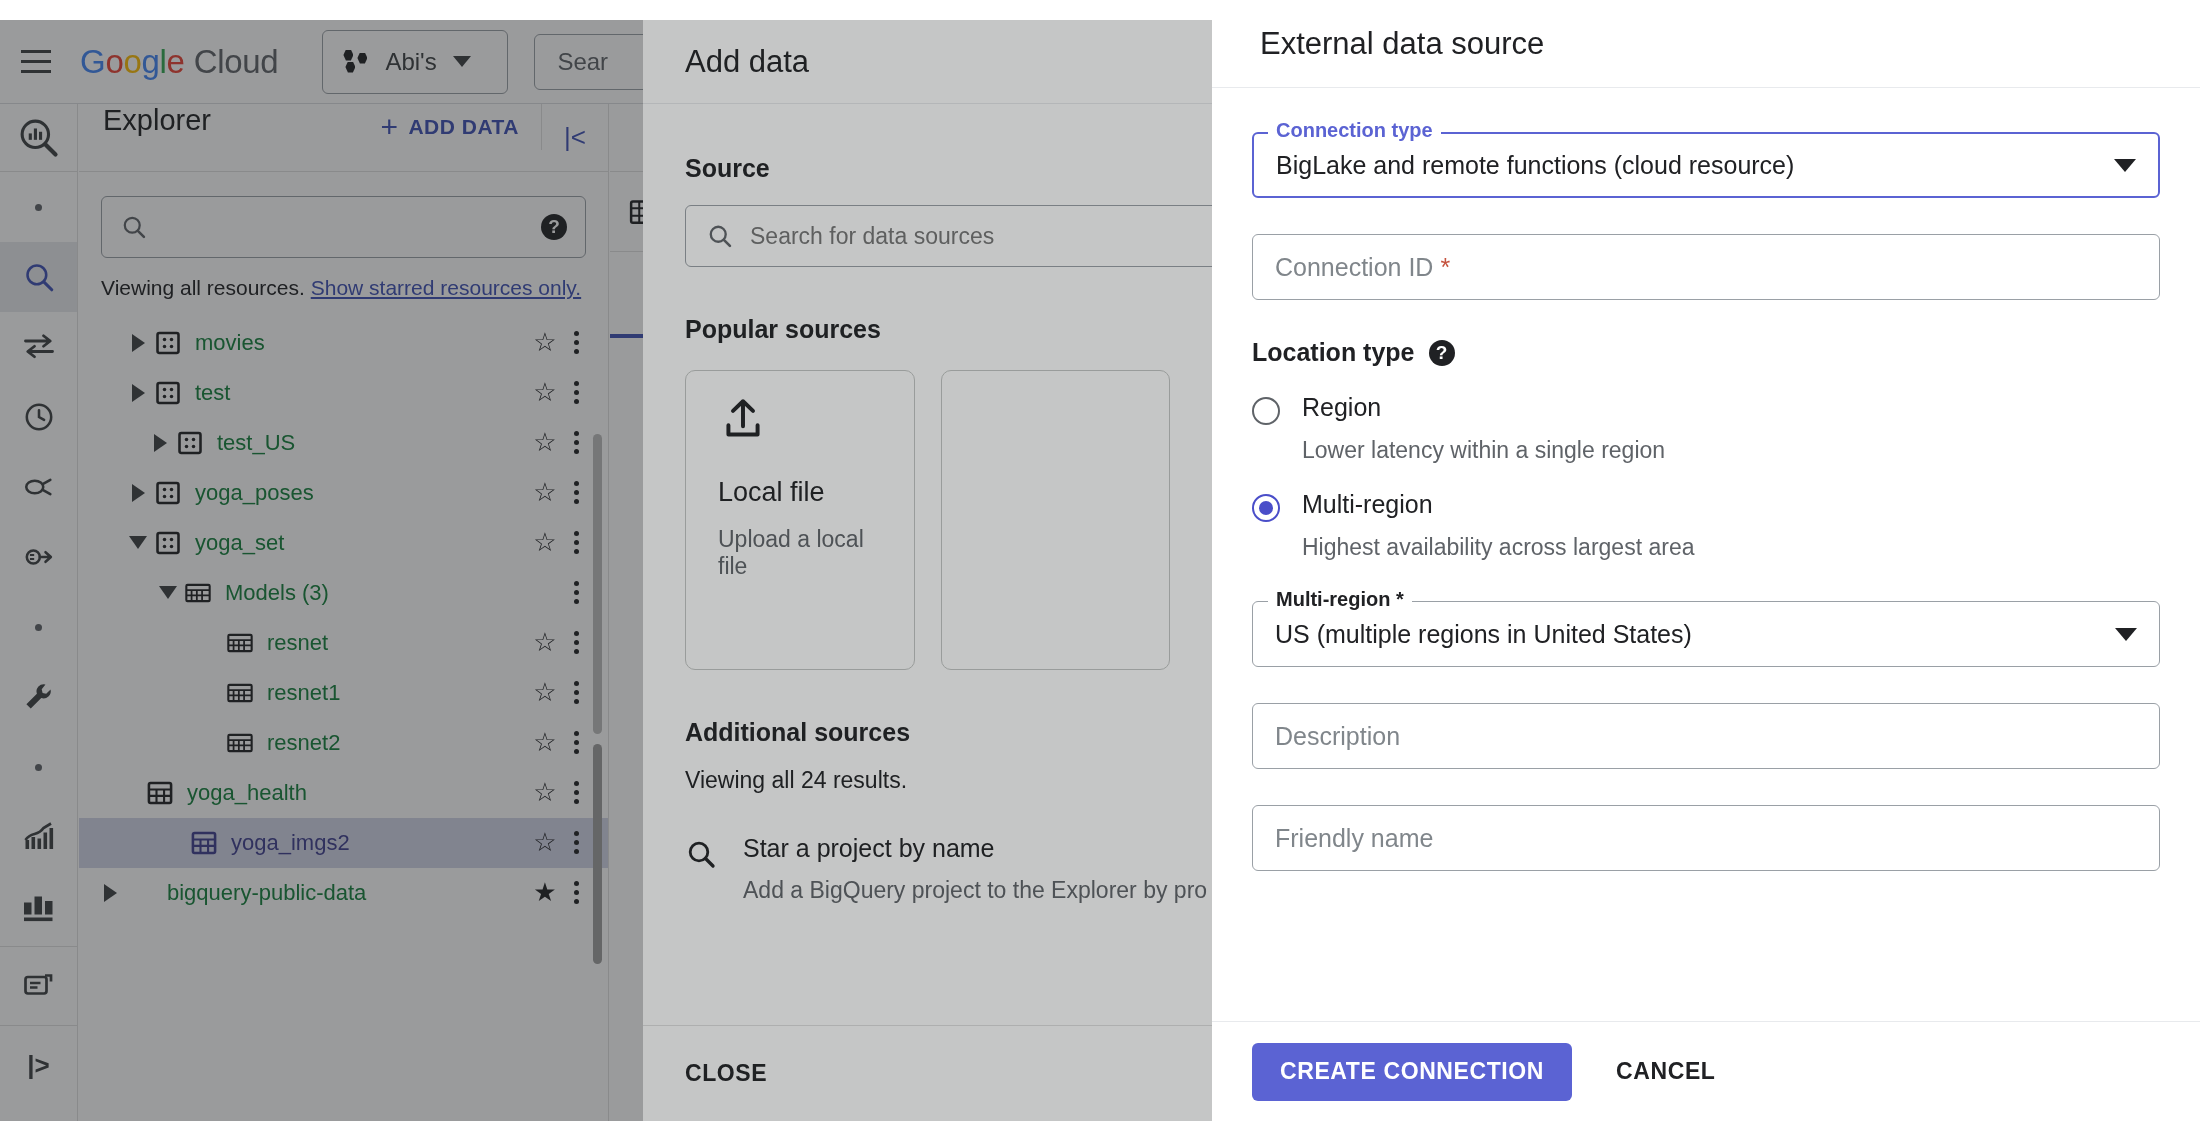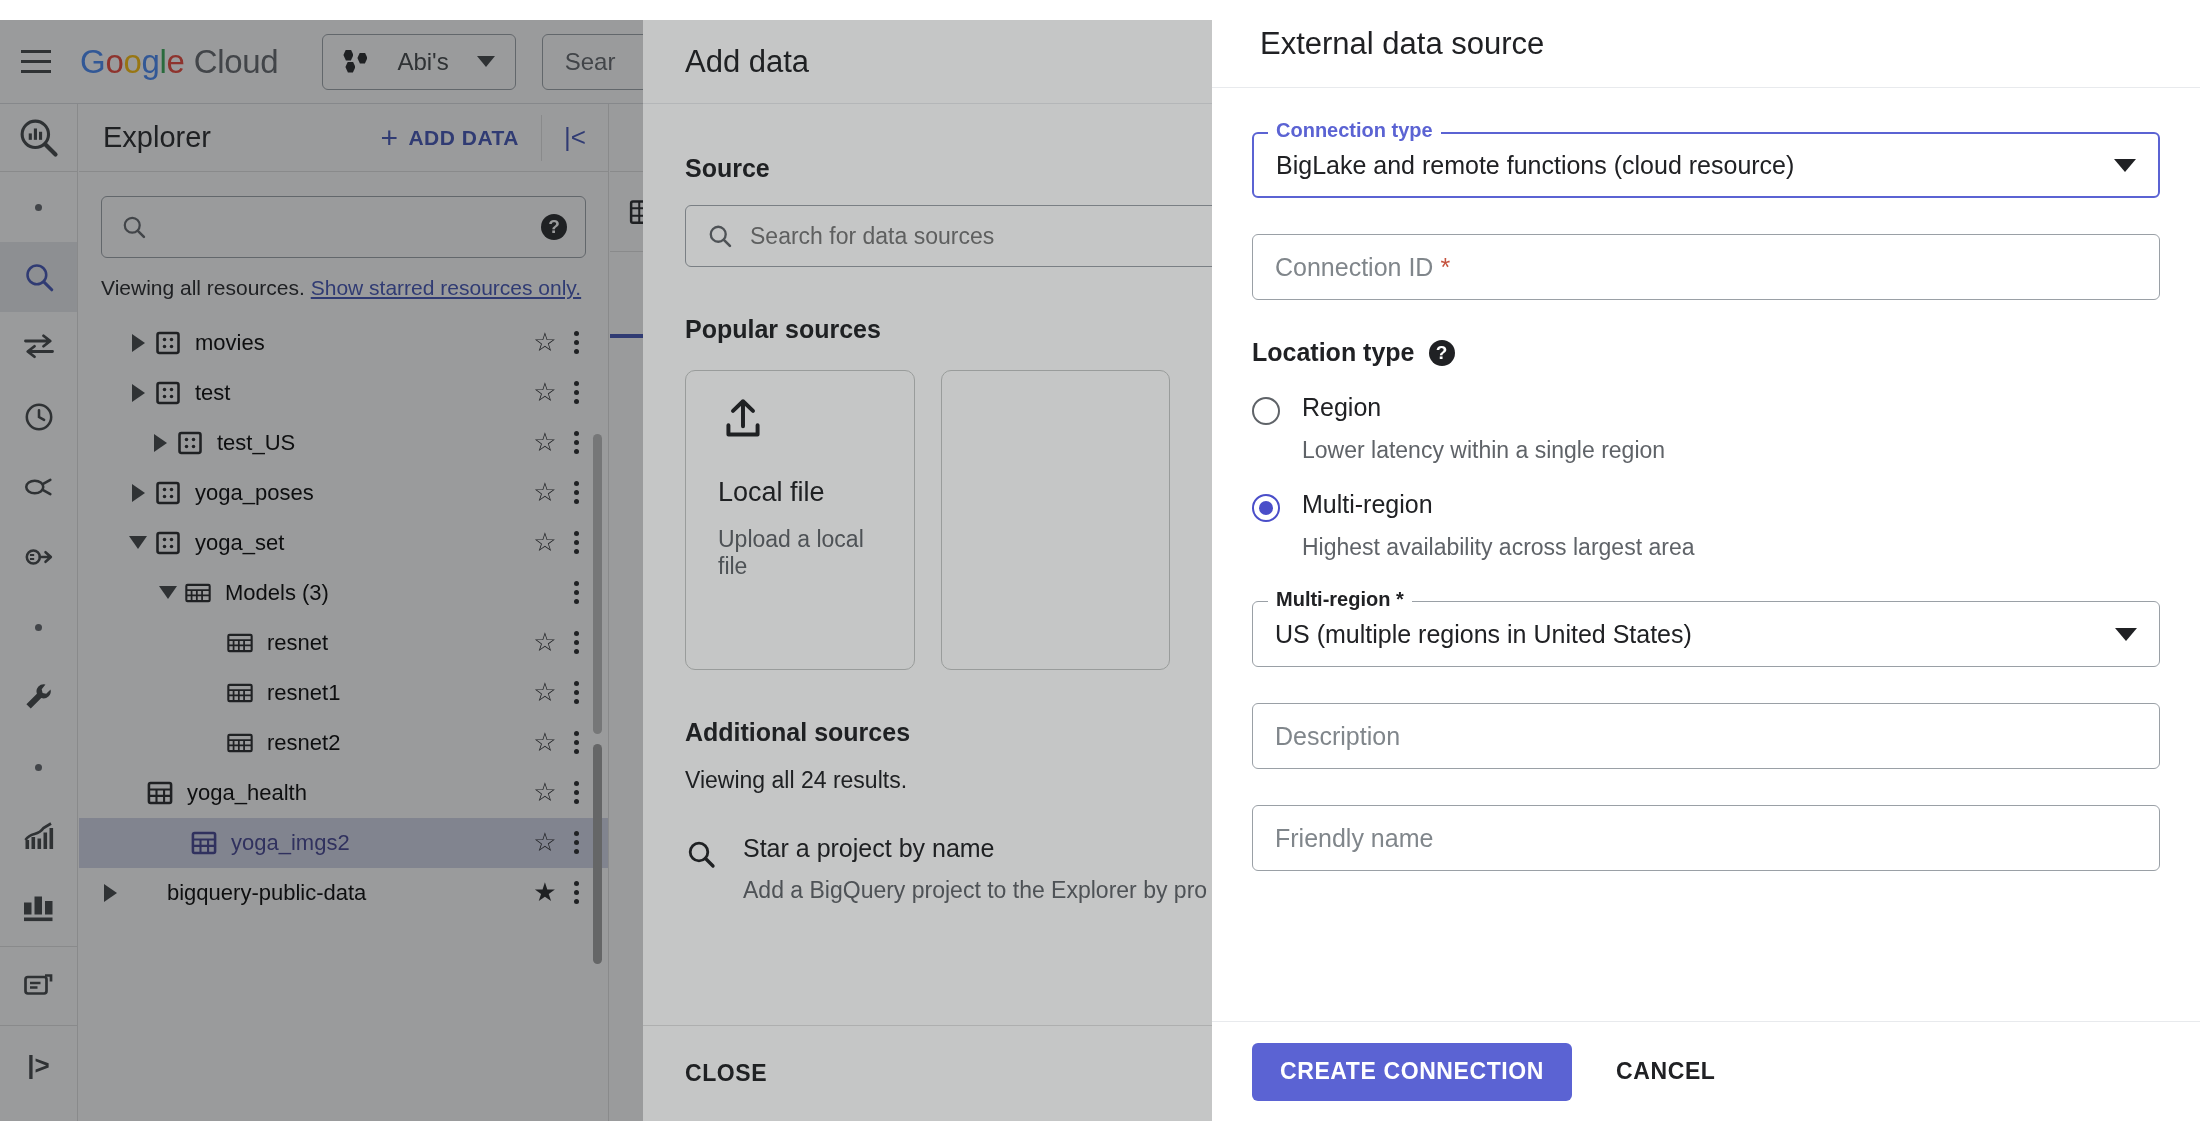--- a/index.html
+++ b/index.html
@@ -18,22 +18,22 @@
   .topbar { position: absolute; left: 0; top: 0; width: 1212px; height: 84px; background: #fff;
             border-bottom: 1px solid #dadce0; display: flex; align-items: center; padding-left: 14px; }
   .hamburger { width: 44px; height: 44px; display: flex; flex-direction: column; justify-content: center;
                align-items: center; gap: 7px; cursor: pointer; }
   .hamburger i { display: block; width: 30px; height: 3px; background: #3c4043; }
   .brand { margin-left: 22px; font-size: 33px; letter-spacing: -0.3px; white-space: nowrap; }
   .brand .g1 { color:#4285F4 } .brand .g2 { color:#EA4335 } .brand .g3 { color:#FBBC05 }
   .brand .g4 { color:#4285F4 } .brand .g5 { color:#34A853 } .brand .g6 { color:#EA4335 }
   .brand .cloud { color:#5f6368; font-weight: 400; margin-left: 9px; }
 
-  .proj-chip { margin-left: 44px; height: 56px; min-width: 186px; border: 1px solid #9aa0a6; border-radius: 6px;
-               display: flex; align-items: center; gap: 28px; padding: 0 20px; cursor: pointer; background: transparent; }
+  .proj-chip { margin-left: 44px; height: 64px; min-width: 186px; border: 1px solid #9aa0a6; border-radius: 6px;
+               display: flex; align-items: center; gap: 16px; padding: 0 20px; cursor: pointer; background: transparent; }
   .proj-dots { position: relative; width: 26px; height: 24px; }
   .proj-dots span { position: absolute; width: 10px; height: 11px; background: #202124;
                     clip-path: polygon(25% 0, 75% 0, 100% 50%, 75% 100%, 25% 100%, 0 50%); }
   .proj-dots span:nth-child(1){ left:0;  top:0 }
   .proj-dots span:nth-child(2){ left:14px; top:3px }
   .proj-dots span:nth-child(3){ left:2px; top:12px }
   .proj-name { font-size: 24px; color: #3c4043; }
   .caret-dn { width: 0; height: 0; border-left: 9px solid transparent; border-right: 9px solid transparent;
               border-top: 11px solid #3c4043; }
   .search-chip { margin-left: 26px; height: 56px; width: 240px; border: 1px solid #9aa0a6; border-radius: 6px;
@@ -47,21 +47,21 @@
               border-bottom: 1px solid #e0e0e0; }
   .rail-item { height: 70px; display: flex; align-items: center; justify-content: center; cursor: pointer; }
   .rail-item.sel { background: #e8eaed; }
   .rail-sep { height: 1px; background: #e0e0e0; margin: 4px 0; }
   .rail-dot { width: 7px; height: 7px; border-radius: 50%; background: #5f6368; }
   .rail svg { display: block; }
 
   
   .explorer { position: absolute; left: 79px; top: 84px; width: 530px; height: 1017px; background: #fff;
               border-right: 1px solid #e0e0e0; }
-  .exp-head { height: 68px; display: flex; align-items: center; border-bottom: 1px solid #e0e0e0; padding-left: 24px; }
+  .exp-head { height: 68px; display: flex; border-bottom: 1px solid #e0e0e0; padding-left: 24px; }
   .exp-title { font-size: 29px; color: #202124; flex: 1; }
   .exp-add { display: flex; align-items: center; gap: 10px; color: #3f51b5; font-size: 21px;
              font-weight: 600; letter-spacing: .5px; cursor: pointer; padding-right: 22px;
              border-right: 1px solid #e0e0e0; height: 46px; }
   .exp-add .plus { font-size: 30px; font-weight: 400; line-height: 1; }
   .exp-collapse { width: 66px; display:flex; align-items:center; justify-content:center; color:#3f51b5;
                   font-size: 26px; cursor: pointer; }
 
   .exp-searchwrap { padding: 24px 22px 0 22px; }
   .exp-search { height: 62px; border: 1px solid #9aa0a6; border-radius: 6px; display: flex;
@@ -75,21 +75,21 @@
   .viewing a { color: #3f51b5; text-decoration: underline; cursor: pointer; }
 
   .tree { margin-top: 14px; position: relative; }
   .trow { height: 50px; display: flex; align-items: center; padding-right: 18px; cursor: pointer; }
   .trow.selected { background: #d2d5e8; }
   .trow .arrow { width: 26px; height: 26px; display: flex; align-items: center; justify-content: center; flex: 0 0 auto; }
   .trow .arrow.none { visibility: hidden; }
   .arrow-r { width:0;height:0;border-top:9px solid transparent;border-bottom:9px solid transparent;border-left:13px solid #3c4043; }
   .arrow-d { width:0;height:0;border-left:9px solid transparent;border-right:9px solid transparent;border-top:13px solid #3c4043; }
   .trow .ticon { flex: 0 0 auto; width: 34px; display: flex; align-items: center; justify-content: center; }
-  .trow .tlabel { flex: 1; font-size: 22px; color: #000000; margin-left: 10px; white-space: nowrap; }
+  .trow .tlabel { flex: 1; font-size: 22px; color: #15803d; margin-left: 10px; white-space: nowrap; }
   .trow.selected .tlabel { color: #3f3f8f; }
   .trow .star { width: 34px; text-align: center; font-size: 26px; color: #202124; }
   .trow .kebab { width: 28px; display:flex; flex-direction: column; align-items:center; gap:4px; }
   .trow .kebab i { width: 5px; height: 5px; border-radius: 50%; background: #202124; display:block; }
 
   .scrollbar { position: absolute; right: 6px; top: 330px; width: 9px; height: 300px; background: #bdbdbd; border-radius: 5px; }
   .scrollbar2 { position: absolute; right: 6px; top: 640px; width: 9px; height: 220px; background: #9e9e9e; border-radius: 5px; }
 
   
   .content-stub { position: absolute; left: 610px; top: 84px; width: 602px; height: 1017px; background:#fff; }

